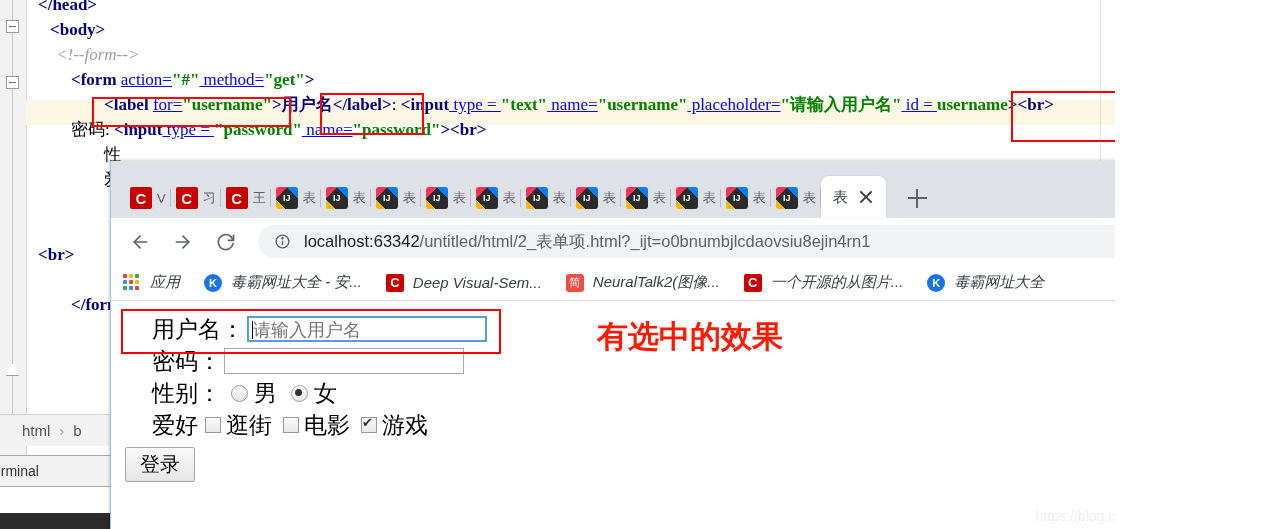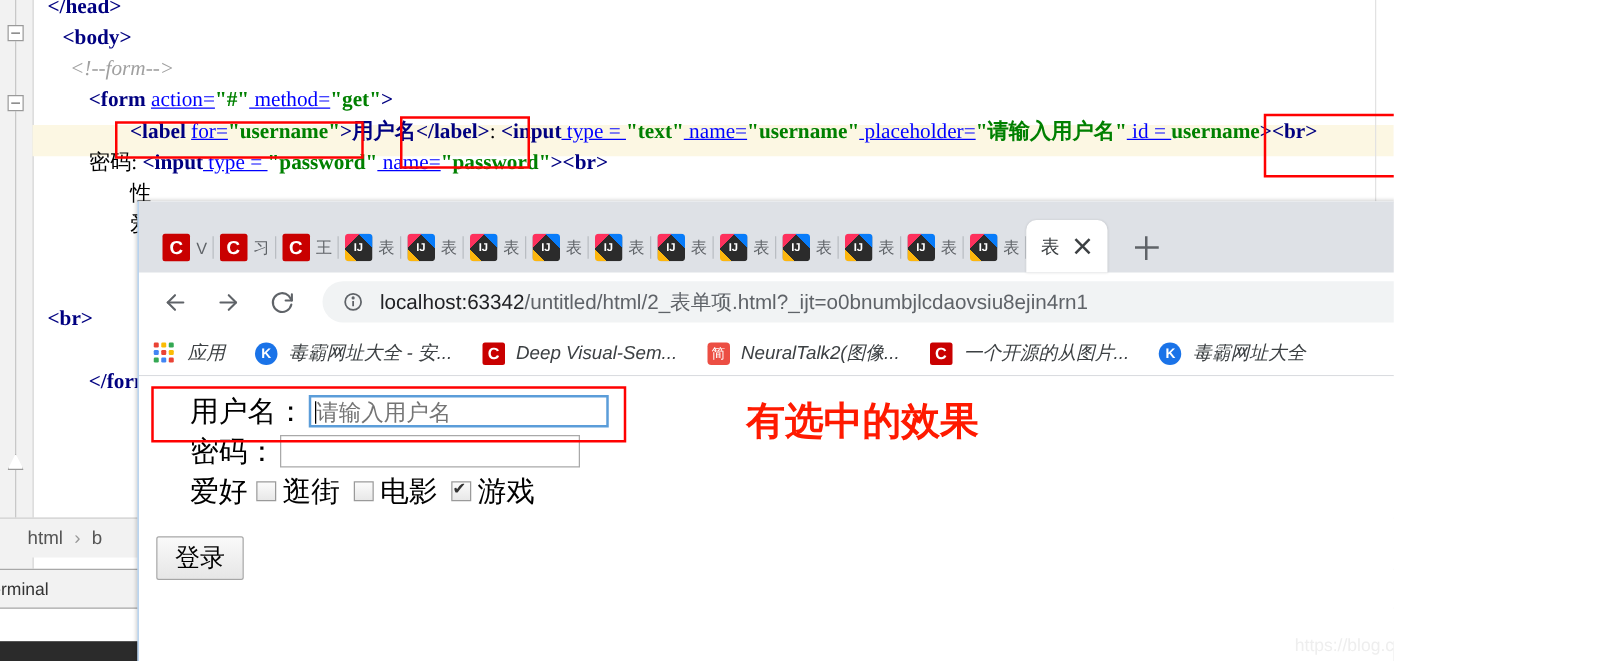--- a/index.html
+++ b/index.html
@@ -193,21 +193,21 @@
   }
   .cbox {
     width:14px; height:14px; border:1px solid #9a9a9a; background:linear-gradient(#fbfbfb,#e8e8e8);
     display:inline-block; position:relative; margin:0 5px 0 7px; flex:0 0 14px;
   }
   .cbox.on::after{
     content:"✔"; position:absolute; left:0px; top:-4px; font-size:13px; color:#333; line-height:18px;
   }
   .opt-label { font-size:23px; color:#000; margin-right:4px; font-family:"Liberation Sans",sans-serif; }
   .submit-btn {
-    margin-top:20px; font-size:20px; padding:3px 14px; border:1px solid #a6a6a6;
+    margin-top:6px; font-size:20px; padding:3px 14px; border:1px solid #a6a6a6;
     background:linear-gradient(#fafafa,#e6e6e6); color:#000; border-radius:2px;
     font-family:Liberation Mono, monospace; cursor:pointer;
   }
   .annot {
     position:absolute; left:457px; top:15px; font-size:31px; color:#ff1a00; font-weight:bold;
     font-family:"Liberation Sans",sans-serif; white-space:nowrap;margin-left:29px;
   }
   .watermark {
     position:absolute; right:10px; bottom:5px; font-size:14px; color:#eeeeee;
     font-family:"Liberation Sans",sans-serif; white-space:nowrap;
@@ -422,20 +422,27 @@
         <div class="frow">
           <span class="flabel">用户名：</span>
           <span class="inp focused"><span class="caret-ib"></span><span>请输入用户名</span></span>
         </div>
 
         <div class="frow">
           <span class="flabel">密码：</span>
           <span class="inp"></span>
         </div>
 
+        <div class="frow">
+          <span class="flabel">性别：</span>
+          <span class="radio"></span>
+          <span class="opt-label">男</span>
+          <span class="radio on"></span>
+          <span class="opt-label">女</span>
+        </div>
 
         <div class="frow">
           <span class="flabel">爱好</span>
           <span class="cbox"></span>
           <span class="opt-label">逛街</span>
           <span class="cbox"></span>
           <span class="opt-label">电影</span>
           <span class="cbox on"></span>
           <span class="opt-label">游戏</span>
         </div>

